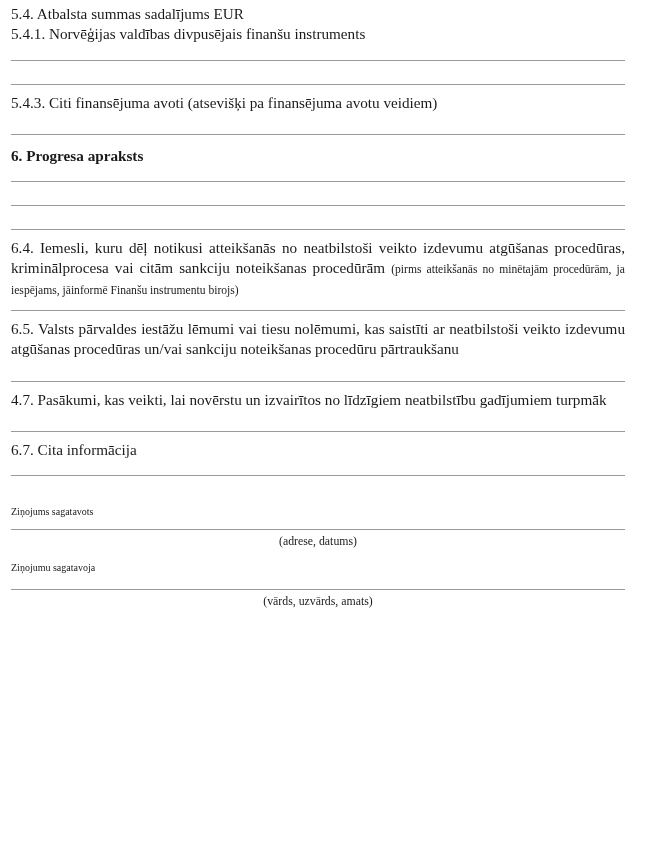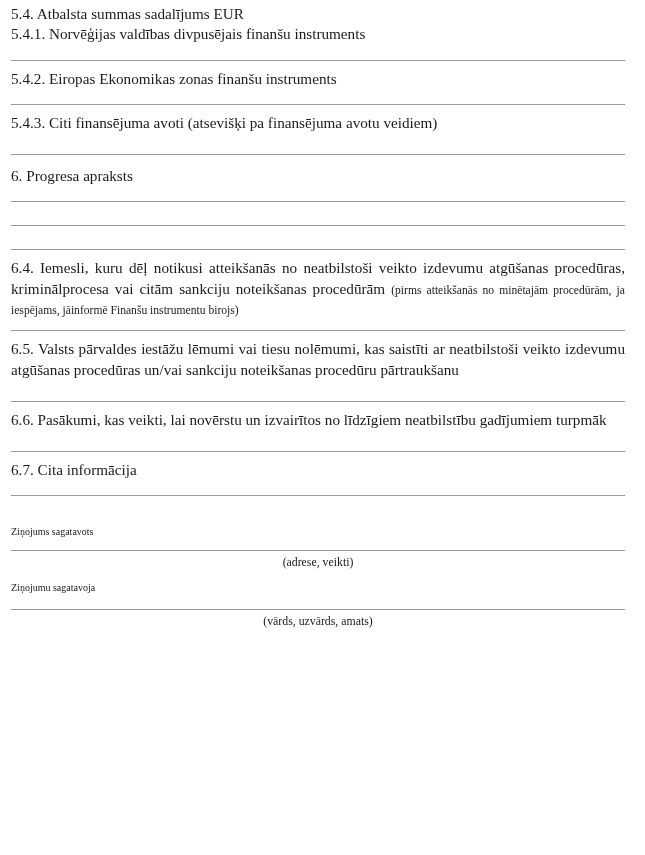--- a/index.html
+++ b/index.html
@@ -39,21 +39,21 @@
     text-align: justify;
     text-justify: inter-word;
     margin: 0;
     padding: 0;
     hyphens: none;
   }
   .para.left {
     text-align: left;
   }
   .para.bold {
-    font-weight: normal;
+    font-weight: bold;
   }
   .small-note {
     font-size: 11.6px;
   }
   
   .gap-xs { height: 4px; }
   .gap-s  { height: 8px; }
   .gap-m  { height: 11px; }
   .gap-l  { height: 15px; }
   .gap-xl { height: 21px; }
@@ -81,23 +81,20 @@
   <div class="block">
     <div class="gap-xs"></div>
     <p class="para left">5.4. Atbalsta summas sadalījums EUR</p>
     <p class="para left">5.4.1. Norvēģijas valdības divpusējais finanšu instruments</p>
   </div>
 
   <div class="gap-l"></div>
   <hr class="rule">
   <div class="gap-s"></div>
 
-  <div class="block">
-    <p class="para left">5.4.2. Eiropas Ekonomikas zonas finanšu instruments</p>
-  </div>
 
   <div class="gap-l"></div>
   <hr class="rule">
   <div class="gap-s"></div>
 
   <div class="block">
     <p class="para left">5.4.3. Citi finansējuma avoti (atsevišķi pa finansējuma avotu veidiem)</p>
   </div>
 
   <div class="gap-xl"></div>
@@ -132,21 +129,21 @@
 
   <div class="block">
     <p class="para">6.5. Valsts pārvaldes iestāžu lēmumi vai tiesu nolēmumi, kas saistīti ar neatbilstoši veikto izdevumu atgūšanas procedūras un/vai sankciju noteikšanas procedūru pārtraukšanu</p>
   </div>
 
   <div class="gap-xl"></div>
   <hr class="rule">
   <div class="gap-s"></div>
 
   <div class="block">
-    <p class="para">6.6. Pasākumi, kas veikti, lai novērstu un izvairītos no līdzīgiem neatbilstību gadījumiem turpmāk</p>
+    <p class="para">4.7. Pasākumi, kas veikti, lai novērstu un izvairītos no līdzīgiem neatbilstību gadījumiem turpmāk</p>
   </div>
 
   <div class="gap-xl"></div>
   <hr class="rule">
   <div class="gap-s"></div>
 
   <div class="block">
     <p class="para left">6.7. Cita informācija</p>
   </div>
 
@@ -154,21 +151,21 @@
   <hr class="rule">
   <div class="gap-xxl"></div>
 
   <div class="block">
     <p class="signline">Ziņojums sagatavots</p>
   </div>
 
   <div class="gap-m"></div>
   <hr class="rule">
   <div class="gap-xs"></div>
-  <p class="caption">(adrese, veikti)</p>
+  <p class="caption">(adrese, datums)</p>
 
   <div class="gap-m"></div>
 
   <div class="block">
     <p class="signline">Ziņojumu sagatavoja</p>
   </div>
 
   <div class="gap-l"></div>
   <hr class="rule">
   <div class="gap-xs"></div>

